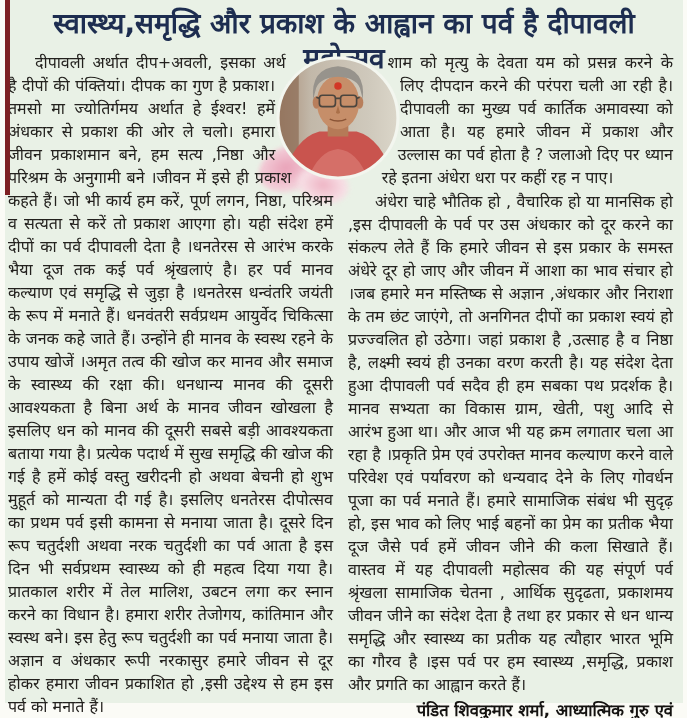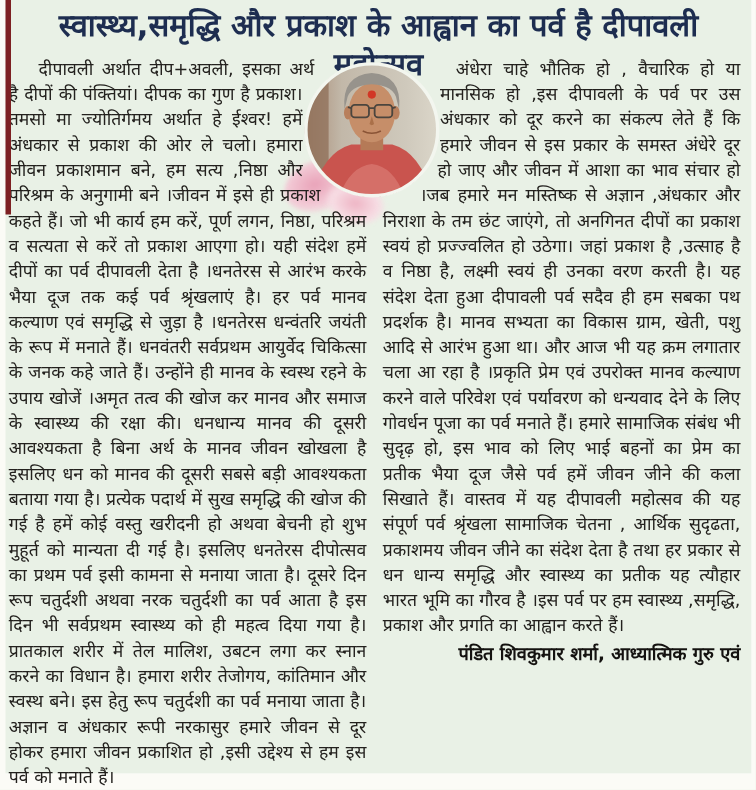--- a/index.html
+++ b/index.html
@@ -126,19 +126,20 @@
 </div>
 
 <div class="columns">
   <div class="col">
     <div class="shim-left"></div>
     <p class="para indent">दीपावली अर्थात दीप+अवली, इसका अर्थ है दीपों की पंक्तियां। दीपक का गुण है प्रकाश। तमसो मा ज्योतिर्गमय  अर्थात हे ईश्वर! हमें अंधकार से प्रकाश की ओर ले चलो। हमारा जीवन प्रकाशमान बने, हम सत्य ,निष्ठा और परिश्रम के अनुगामी बने ।जीवन में इसे ही प्रकाश कहते हैं। जो भी कार्य हम करें, पूर्ण लगन, निष्ठा, परिश्रम व सत्यता से करें तो प्रकाश आएगा हो। यही संदेश हमें दीपों का पर्व दीपावली देता है  ।धनतेरस से आरंभ करके भैया दूज तक कई पर्व श्रृंखलाएं है। हर पर्व मानव कल्याण एवं समृद्धि से जुड़ा है ।धनतेरस धन्वंतरि जयंती के रूप में मनाते हैं। धनवंतरी सर्वप्रथम आयुर्वेद चिकित्सा के जनक कहे जाते हैं। उन्होंने ही मानव के स्वस्थ रहने के उपाय खोजें ।अमृत तत्व की खोज कर मानव और समाज के स्वास्थ्य की रक्षा की। धनधान्य मानव की दूसरी आवश्यकता है  बिना अर्थ के मानव जीवन खोखला है इसलिए धन को मानव की दूसरी सबसे बड़ी आवश्यकता बताया गया है।  प्रत्येक पदार्थ में सुख समृद्धि की खोज की गई है  हमें कोई वस्तु खरीदनी हो अथवा बेचनी हो शुभ मुहूर्त को मान्यता दी गई है। इसलिए धनतेरस दीपोत्सव का प्रथम पर्व इसी कामना से मनाया जाता है। दूसरे दिन रूप चतुर्दशी अथवा नरक चतुर्दशी का पर्व आता है इस दिन भी सर्वप्रथम स्वास्थ्य को ही महत्व दिया गया है। प्रातकाल शरीर में तेल मालिश, उबटन लगा कर स्नान करने का विधान है। हमारा शरीर तेजोगय, कांतिमान और स्वस्थ बने। इस हेतु रूप चतुर्दशी का पर्व मनाया जाता है। अज्ञान व अंधकार रूपी नरकासुर हमारे जीवन से दूर होकर हमारा जीवन  प्रकाशित हो ,इसी उद्देश्य  से हम इस पर्व को मनाते हैं।</p>
 
   </div>
   <div class="col">
     <div class="shim-right"></div>
+    <p class="para">शाम को मृत्यु के देवता यम को प्रसन्न करने के लिए दीपदान करने की परंपरा चली आ रही है। दीपावली का मुख्य पर्व कार्तिक अमावस्या को आता है। यह हमारे जीवन में प्रकाश और उल्लास का पर्व होता है ?  जलाओ दिए पर ध्यान रहे इतना अंधेरा धरा पर कहीं रह न पाए।</p>
     <p class="para indent">अंधेरा चाहे भौतिक हो , वैचारिक हो या मानसिक हो ,इस दीपावली के पर्व पर उस अंधकार को दूर  करने का संकल्प लेते हैं कि हमारे जीवन से इस प्रकार के समस्त अंधेरे दूर हो जाए और जीवन में  आशा का भाव संचार हो ।जब हमारे मन मस्तिष्क  से अज्ञान ,अंधकार और निराशा के तम छंट जाएंगे, तो अनगिनत दीपों का प्रकाश स्वयं हो प्रज्ज्वलित हो उठेगा। जहां प्रकाश है ,उत्साह है व निष्ठा है, लक्ष्मी स्वयं ही उनका वरण करती है। यह संदेश देता हुआ दीपावली पर्व सदैव ही हम सबका पथ प्रदर्शक है। मानव सभ्यता का विकास ग्राम, खेती, पशु आदि से आरंभ हुआ था। और आज भी यह क्रम लगातार चला आ  रहा है ।प्रकृति प्रेम एवं  उपरोक्त मानव कल्याण करने वाले परिवेश एवं पर्यावरण को धन्यवाद देने के लिए गोवर्धन पूजा का पर्व मनाते हैं। हमारे सामाजिक संबंध भी सुदृढ़ हो, इस भाव को लिए भाई बहनों का प्रेम का प्रतीक भैया दूज  जैसे पर्व हमें जीवन जीने की कला सिखाते हैं। वास्तव में यह दीपावली महोत्सव की  यह संपूर्ण पर्व  श्रृंखला सामाजिक चेतना , आर्थिक  सुदृढता, प्रकाशमय जीवन जीने का संदेश देता है तथा हर प्रकार से धन धान्य समृद्धि और स्वास्थ्य  का प्रतीक यह त्यौहार भारत भूमि का गौरव है ।इस पर्व पर हम स्वास्थ्य ,समृद्धि, प्रकाश और प्रगति का आह्वान करते हैं।</p>
     <div class="byline">
       <div>पंडित शिवकुमार शर्मा, आध्यात्मिक गुरु एवं</div>
 
     </div>
   </div>
 </div>
 
 </body></html>

